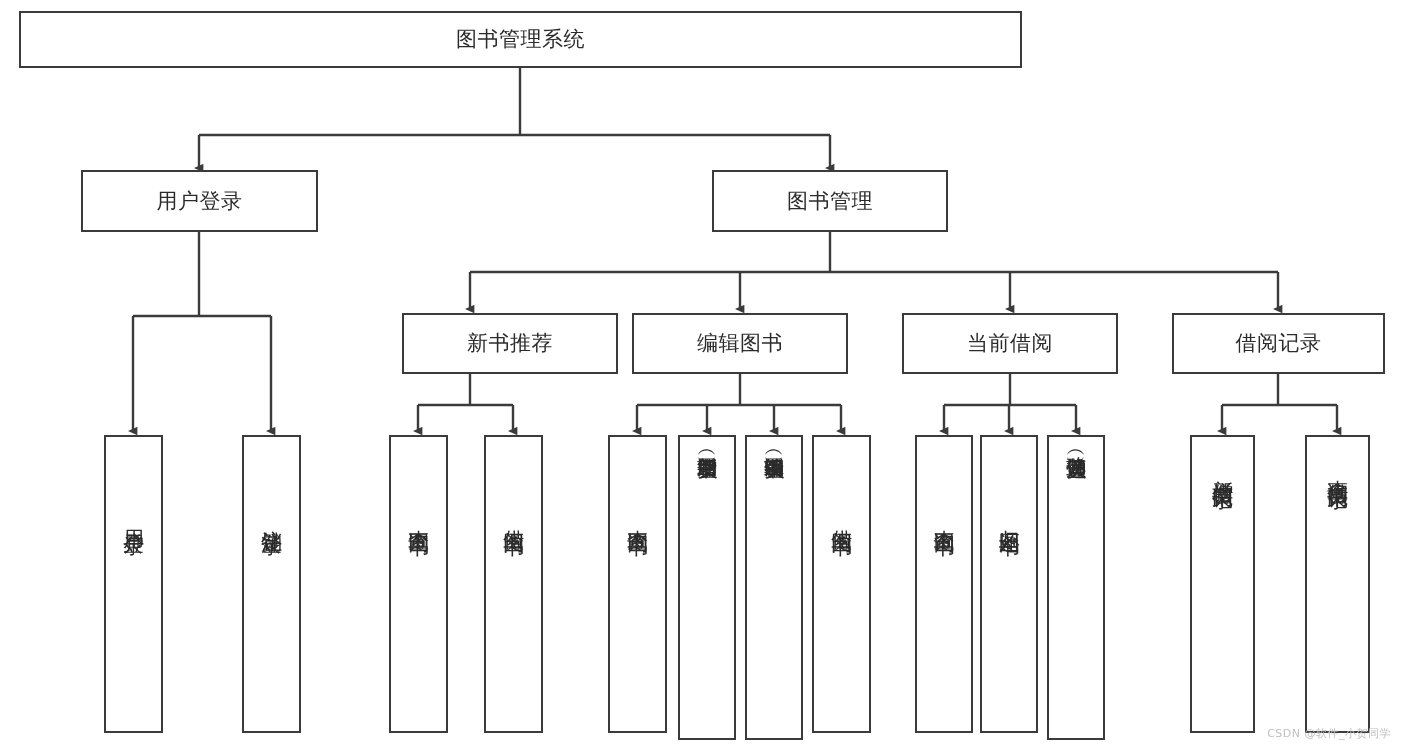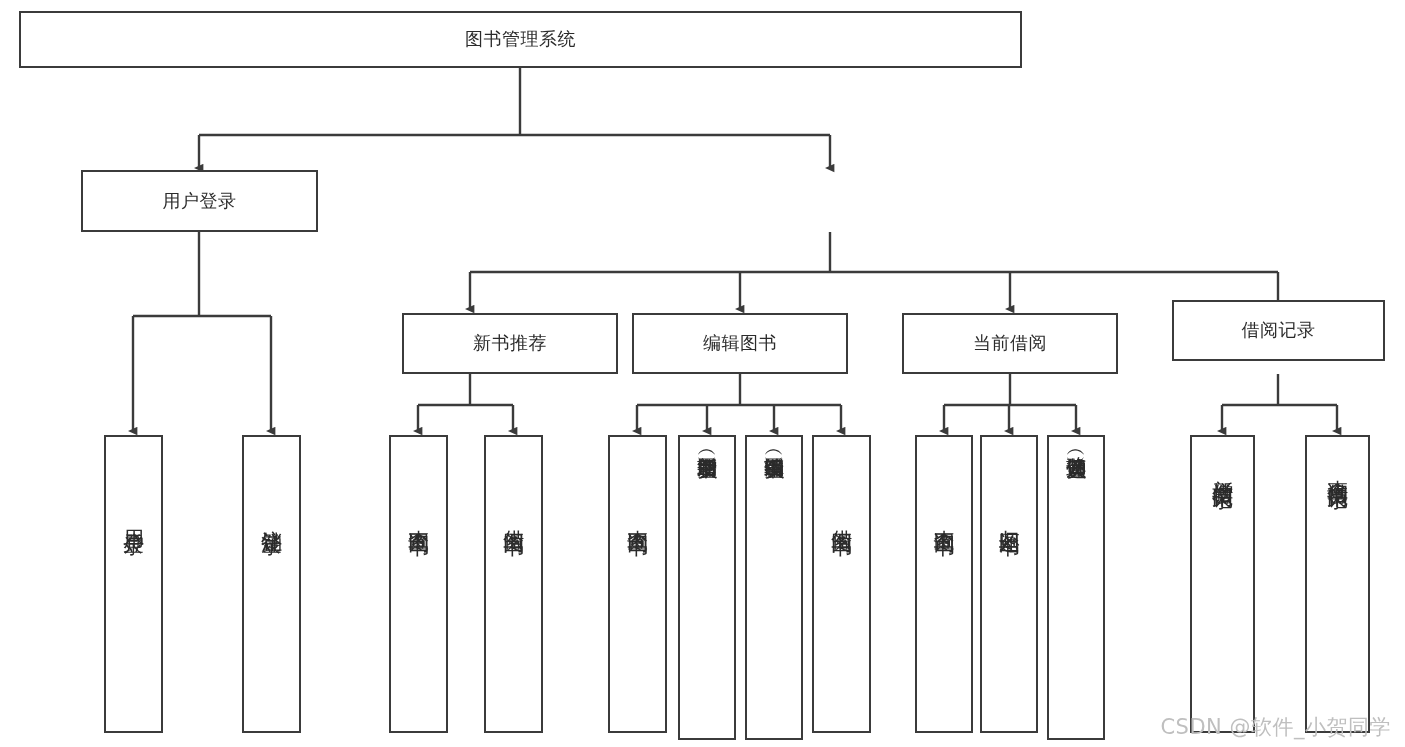--- a/index.html
+++ b/index.html
@@ -28,21 +28,21 @@
     justify-content: center;
     color: #2b2b2b;
   }
   .node .label {
     display: block;
     text-align: center;
     letter-spacing: 0.5px;
   }
   
   .node.horiz .label {
-    font-size: 18px;
+    font-size: 21px;
     line-height: 1.15;
     white-space: nowrap;
   }
   
   .node.vert {
     align-items: flex-start;
     justify-content: center;
     padding-top: 6px;
   }
   .node.vert .label {
@@ -66,21 +66,21 @@
     left: 0;
     top: 0;
     width: 1405px;
     height: 747px;
     pointer-events: none;
   }
   .watermark {
     position: absolute;
     right: 14px;
     bottom: 6px;
-    font-size: 21px;
+    font-size: 11px;
     color: #bfbfbf;
     white-space: nowrap;
     letter-spacing: 0.5px;
   }
 </style>
 </head>
 <body>
 
 <div id="canvas">
 
@@ -135,34 +135,37 @@
   </svg>
 
   <div class="node horiz" style="left:19px; top:11px; width:1003px; height:57px;">
     <span class="label">图书管理系统</span>
   </div>
 
   <div class="node horiz" style="left:81px; top:170px; width:237px; height:62px;">
     <span class="label">用户登录</span>
   </div>
 
+  <div class="node horiz" style="left:712px; top:170px; width:236px; height:62px;">
+    <span class="label">图书管理</span>
+  </div>
 
   <div class="node horiz" style="left:362px; top:313px; width:216px; height:61px;margin-left:40px;">
     <span class="label">新书推荐</span>
   </div>
 
   <div class="node horiz" style="left:632px; top:313px; width:216px; height:61px;">
     <span class="label">编辑图书</span>
   </div>
 
   <div class="node horiz" style="left:902px; top:313px; width:216px; height:61px;">
     <span class="label">当前借阅</span>
   </div>
 
-  <div class="node horiz" style="left:1172px; top:300px; width:213px; height:61px;">
+  <div class="node horiz" style="left:1172px; top:313px; width:213px; height:61px;">
     <span class="label">借阅记录</span>
   </div>
 
   <div class="node vert" style="left:104px; top:435px; width:59px; height:298px; padding-top:76px;">
     <span class="label">用户登录</span>
   </div>
 
   <div class="node vert" style="left:242px; top:435px; width:59px; height:298px; padding-top:76px;">
     <span class="label">注销登录</span>
   </div>

